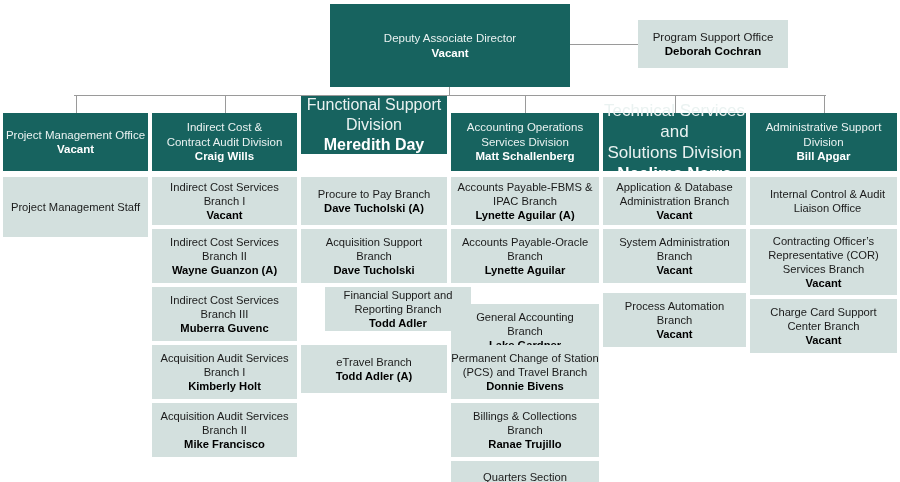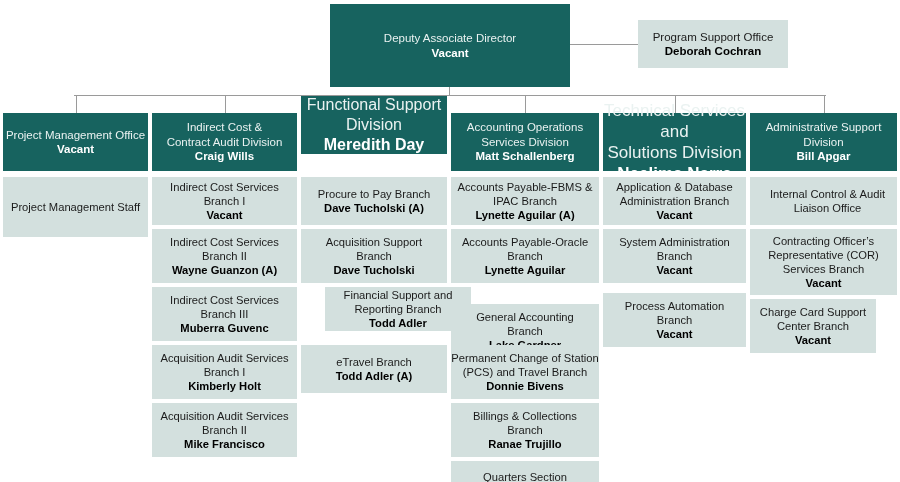--- a/index.html
+++ b/index.html
@@ -236,20 +236,20 @@
       <div class="box light sub" style="left: 750px; top: 177px; width: 147px; height: 48px; padding-left: 8px;">
         <span class="ttl">Internal Control &amp; Audit</span>
         <span class="ttl">Liaison Office</span>
       </div>
       <div class="box light sub" style="left: 750px; top: 229px; width: 147px; height: 66px;">
         <span class="ttl">Contracting Officer’s</span>
         <span class="ttl">Representative (COR)</span>
         <span class="ttl">Services Branch</span>
         <span class="nm">Vacant</span>
       </div>
-      <div class="box light sub" style="left: 750px; top: 299px; width: 126px; height: 54px;">
+      <div class="box light sub" style="left: 750px; top: 299px; width: 147px; height: 54px;">
         <span class="ttl">Charge Card Support</span>
         <span class="ttl">Center Branch</span>
         <span class="nm">Vacant</span>
       </div>
     </div>
 
 </div>
 
 </body></html>

